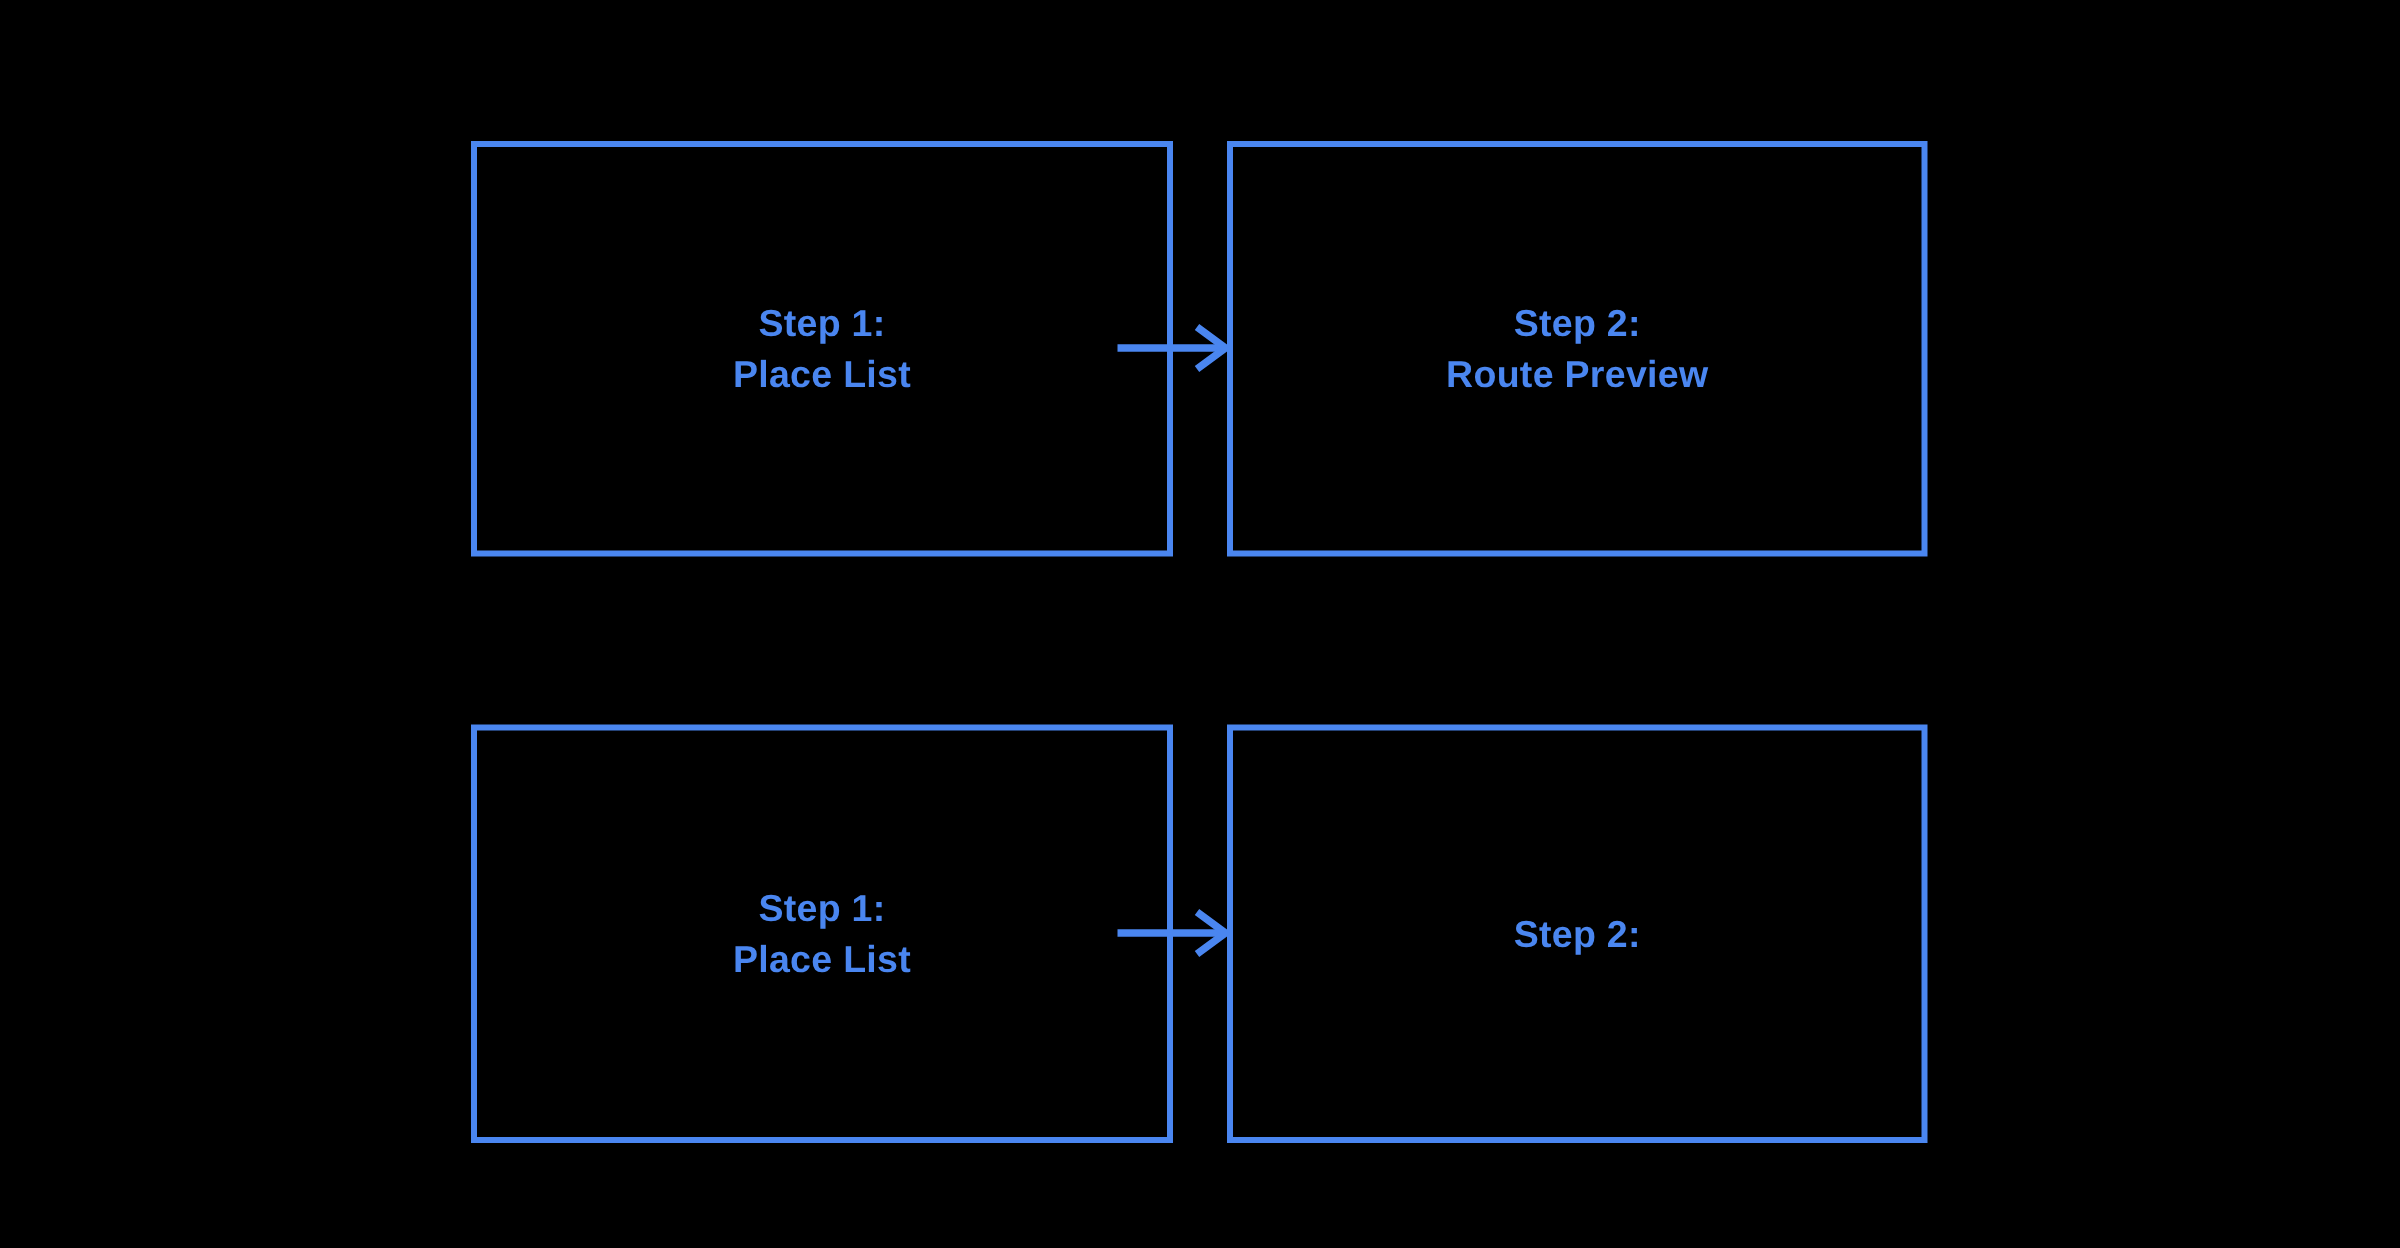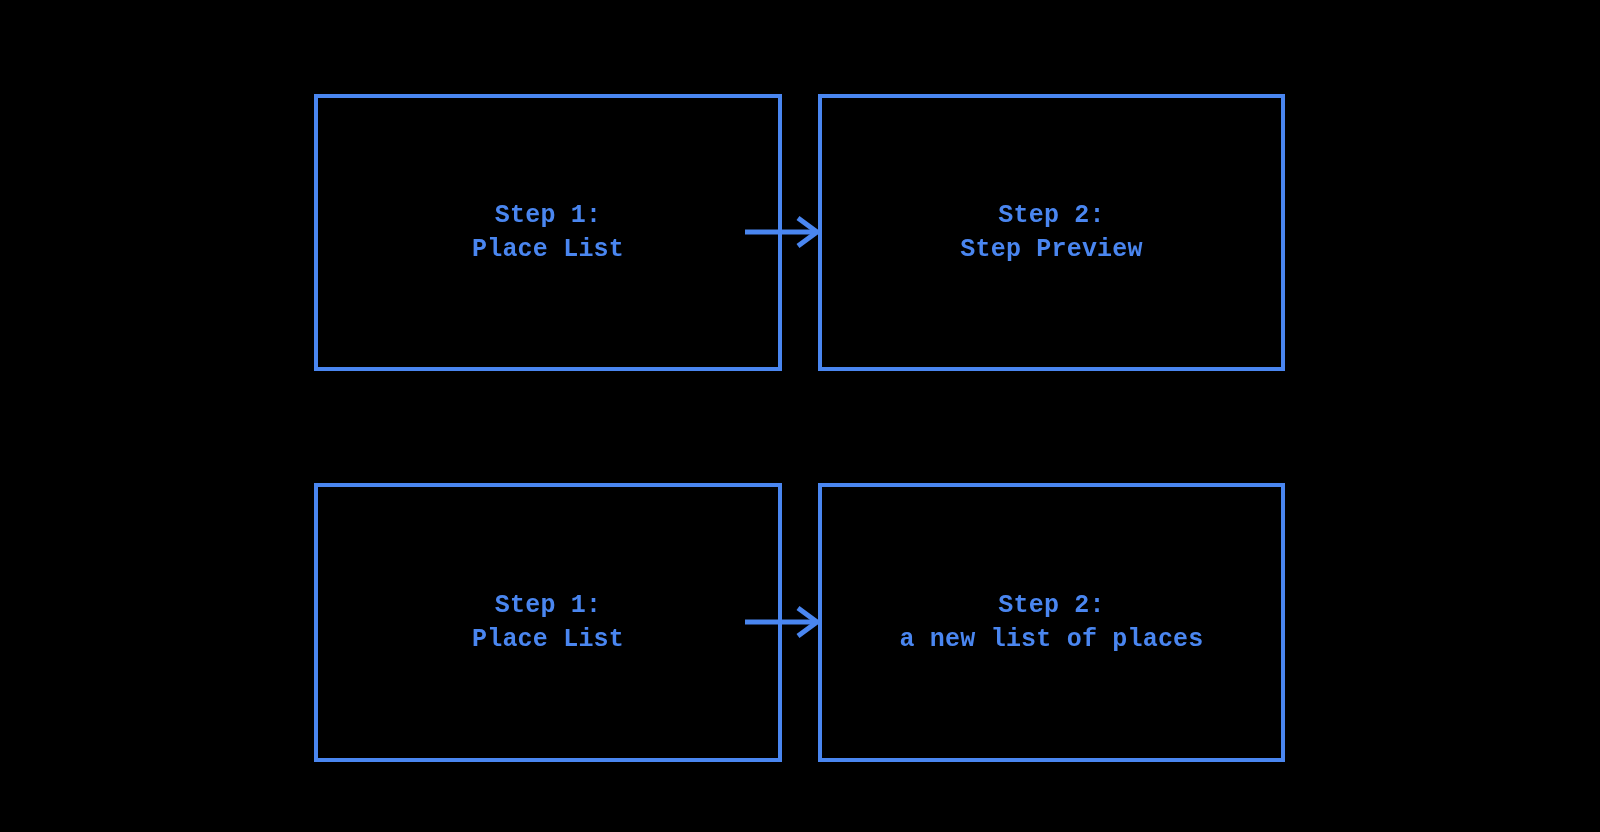--- a/index.html
+++ b/index.html
@@ -5,21 +5,21 @@
   html, body {
     margin: 0;
     padding: 0;
   }
   .canvas {
     position: relative;
     width: 1600px;
     height: 832px;
     background: var(--bg, #000000);
     overflow: hidden;
-    font-family: Liberation Mono, monospace;
+    font-family: Liberation Sans, sans-serif;
   }
   .node {
     position: absolute;
     box-sizing: border-box;
     border: 4px solid var(--accent, #4a86f0);
     background: transparent;
     display: flex;
     flex-direction: column;
     align-items: center;
     justify-content: center;
@@ -61,33 +61,32 @@
 
   <div class="arrow" style="left:738px; top:207px;">
     <svg viewBox="0 0 90 50" aria-hidden="true">
       <line x1="7" y1="25" x2="76" y2="25"></line>
       <polyline points="60,11 79,25 60,39"></polyline>
     </svg>
   </div>
 
   <div class="node" style="left:818px; top:94px; width:467px; height:277px;">
     <div class="node-line">Step 2:</div>
-    <div class="node-line">Step Preview</div>
+    <div class="node-line">Route Preview</div>
   </div>
 
   <div class="node" style="left:314px; top:483px; width:468px; height:279px;">
     <div class="node-line">Step 1:</div>
     <div class="node-line">Place List</div>
   </div>
 
   <div class="arrow" style="left:738px; top:597px;">
     <svg viewBox="0 0 90 50" aria-hidden="true">
       <line x1="7" y1="25" x2="76" y2="25"></line>
       <polyline points="60,11 79,25 60,39"></polyline>
     </svg>
   </div>
 
   <div class="node" style="left:818px; top:483px; width:467px; height:279px;">
     <div class="node-line">Step 2:</div>
-    <div class="node-line">a new list of places</div>
   </div>
 
 </div>
 
 </body></html>

